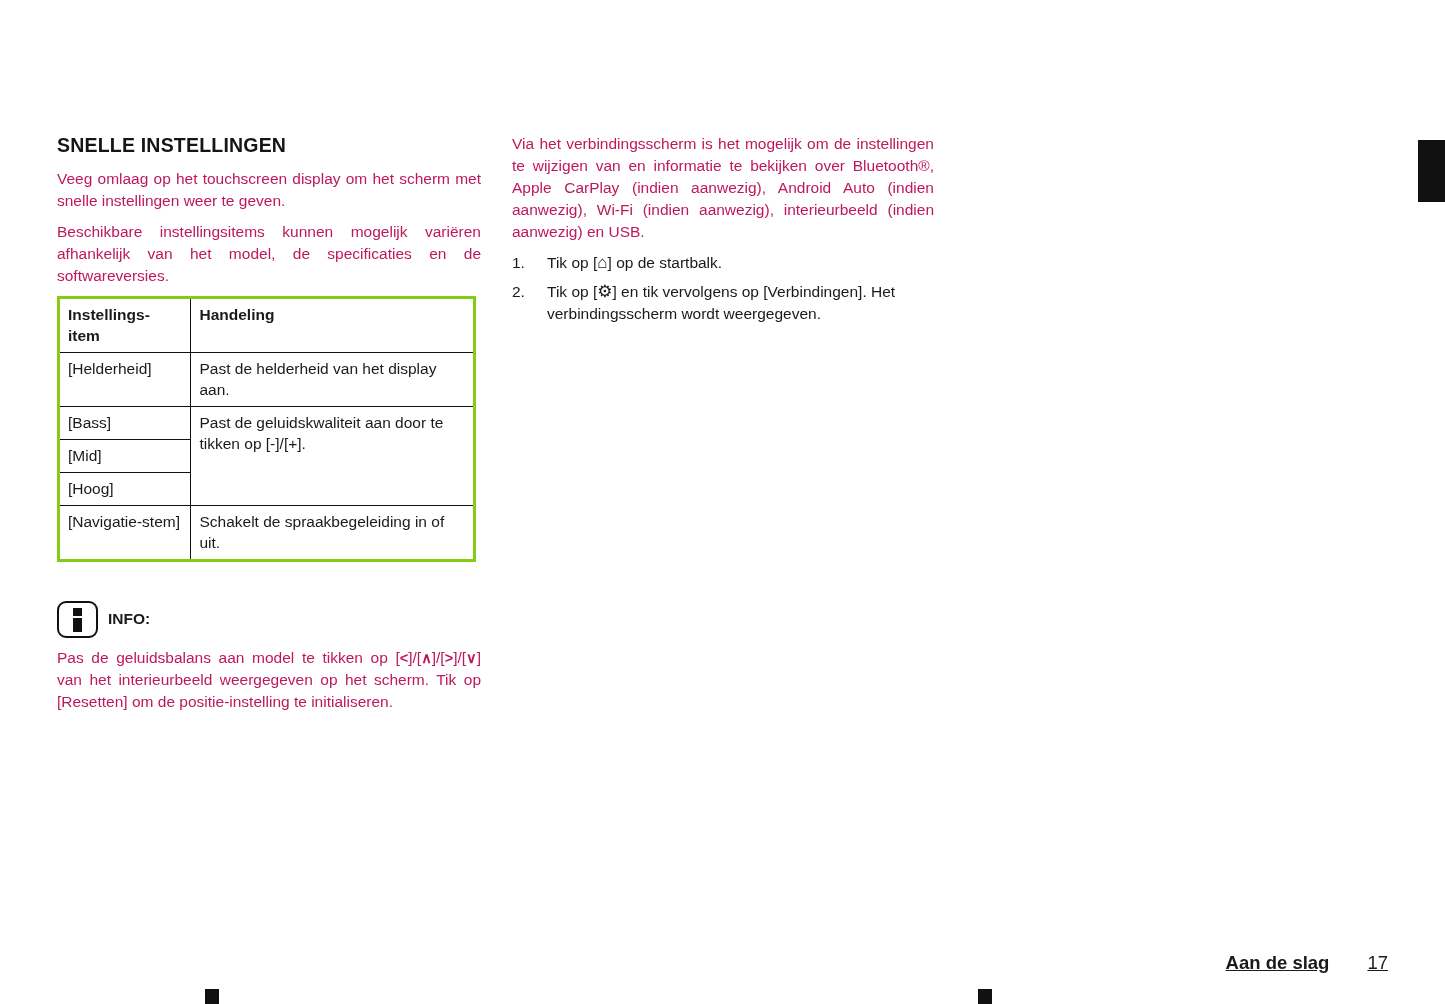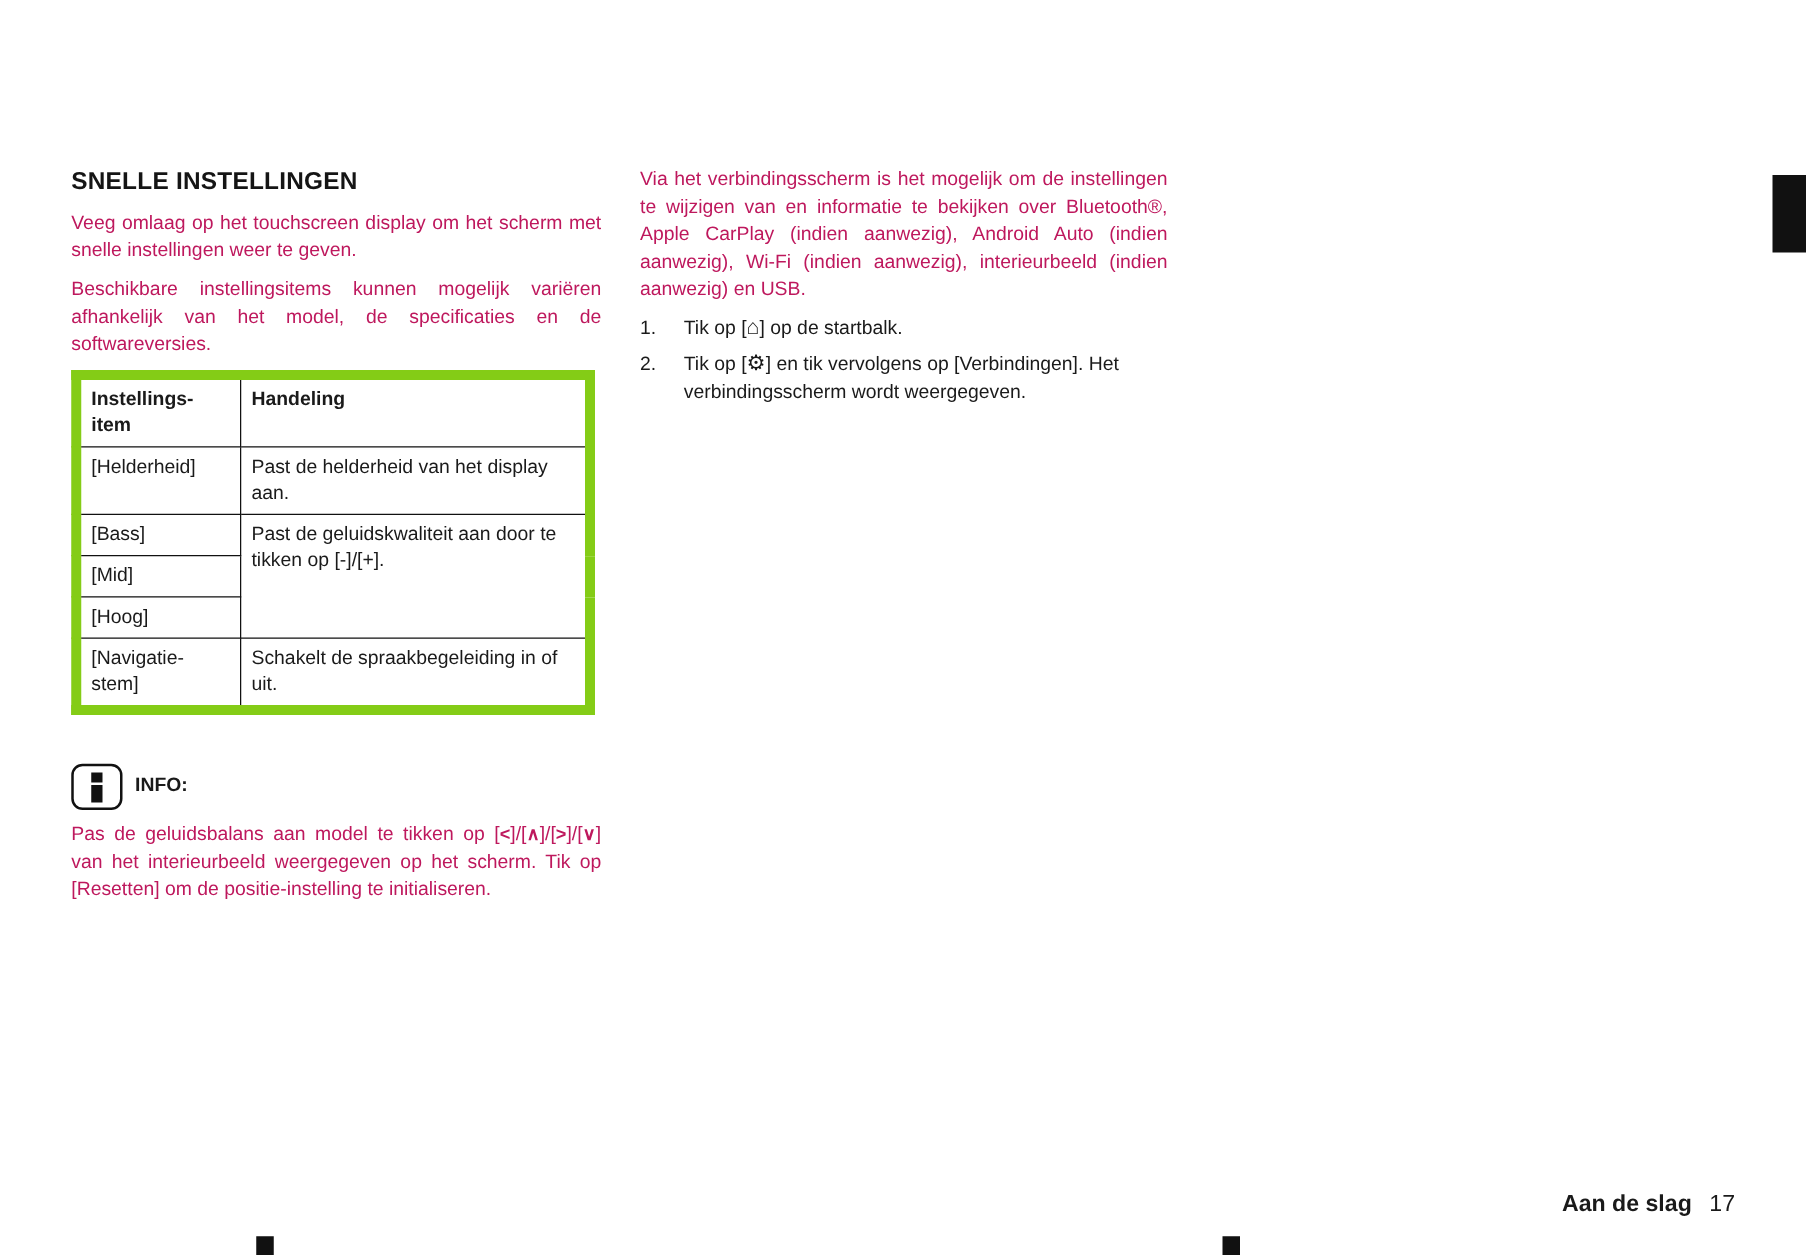--- a/index.html
+++ b/index.html
@@ -22,21 +22,21 @@
     line-height:24px; margin-bottom:11px; color:#151515;
   }
   p.body-text {
     font-size:15.5px; line-height:22px; text-align:justify;
     margin-bottom:9px; color:#be185d;
   }
 
   
   table.settings-table {
     border-collapse:collapse; width:419px; margin-top:6px;
-    border:8px solid #84cc16;
+    border:3px solid #84cc16;
   }
   table.settings-table th, table.settings-table td {
     border:1px solid #111;
     font-size:15.5px; line-height:21px;
     padding:5px 10px 6px 8px;
     text-align:left; vertical-align:top;
   }
   table.settings-table th { font-weight:bold; }
   table.settings-table col.c1 { width:133px; }
   table.settings-table col.c2 { width:286px; }
@@ -62,21 +62,21 @@
   .step-num  { width:35px; flex:none; }
   .step-text { flex:1; text-align:left; }
   .inline-icon { font-size:17px; line-height:1; }
 
   
   .edge-tab { position:absolute; right:0; top:140px; width:27px; height:62px; background:#111; }
 
   
   .footer {
     position:absolute; right:57px; top:952px;
-    font-size:18.5px; display:flex; align-items:flex-end; gap:14px;
+    font-size:18.5px; display:flex; align-items:flex-end; gap:38px;text-decoration:underline;
   }
   .footer-section { font-weight:bold; }
 
   
   .print-mark { position:absolute; width:14px; height:15px; background:#111; }
   .mark-1 { left:205px; top:989px; }
   .mark-2 { left:978px; top:989px; }
 </style>
 </head>
 <body>

